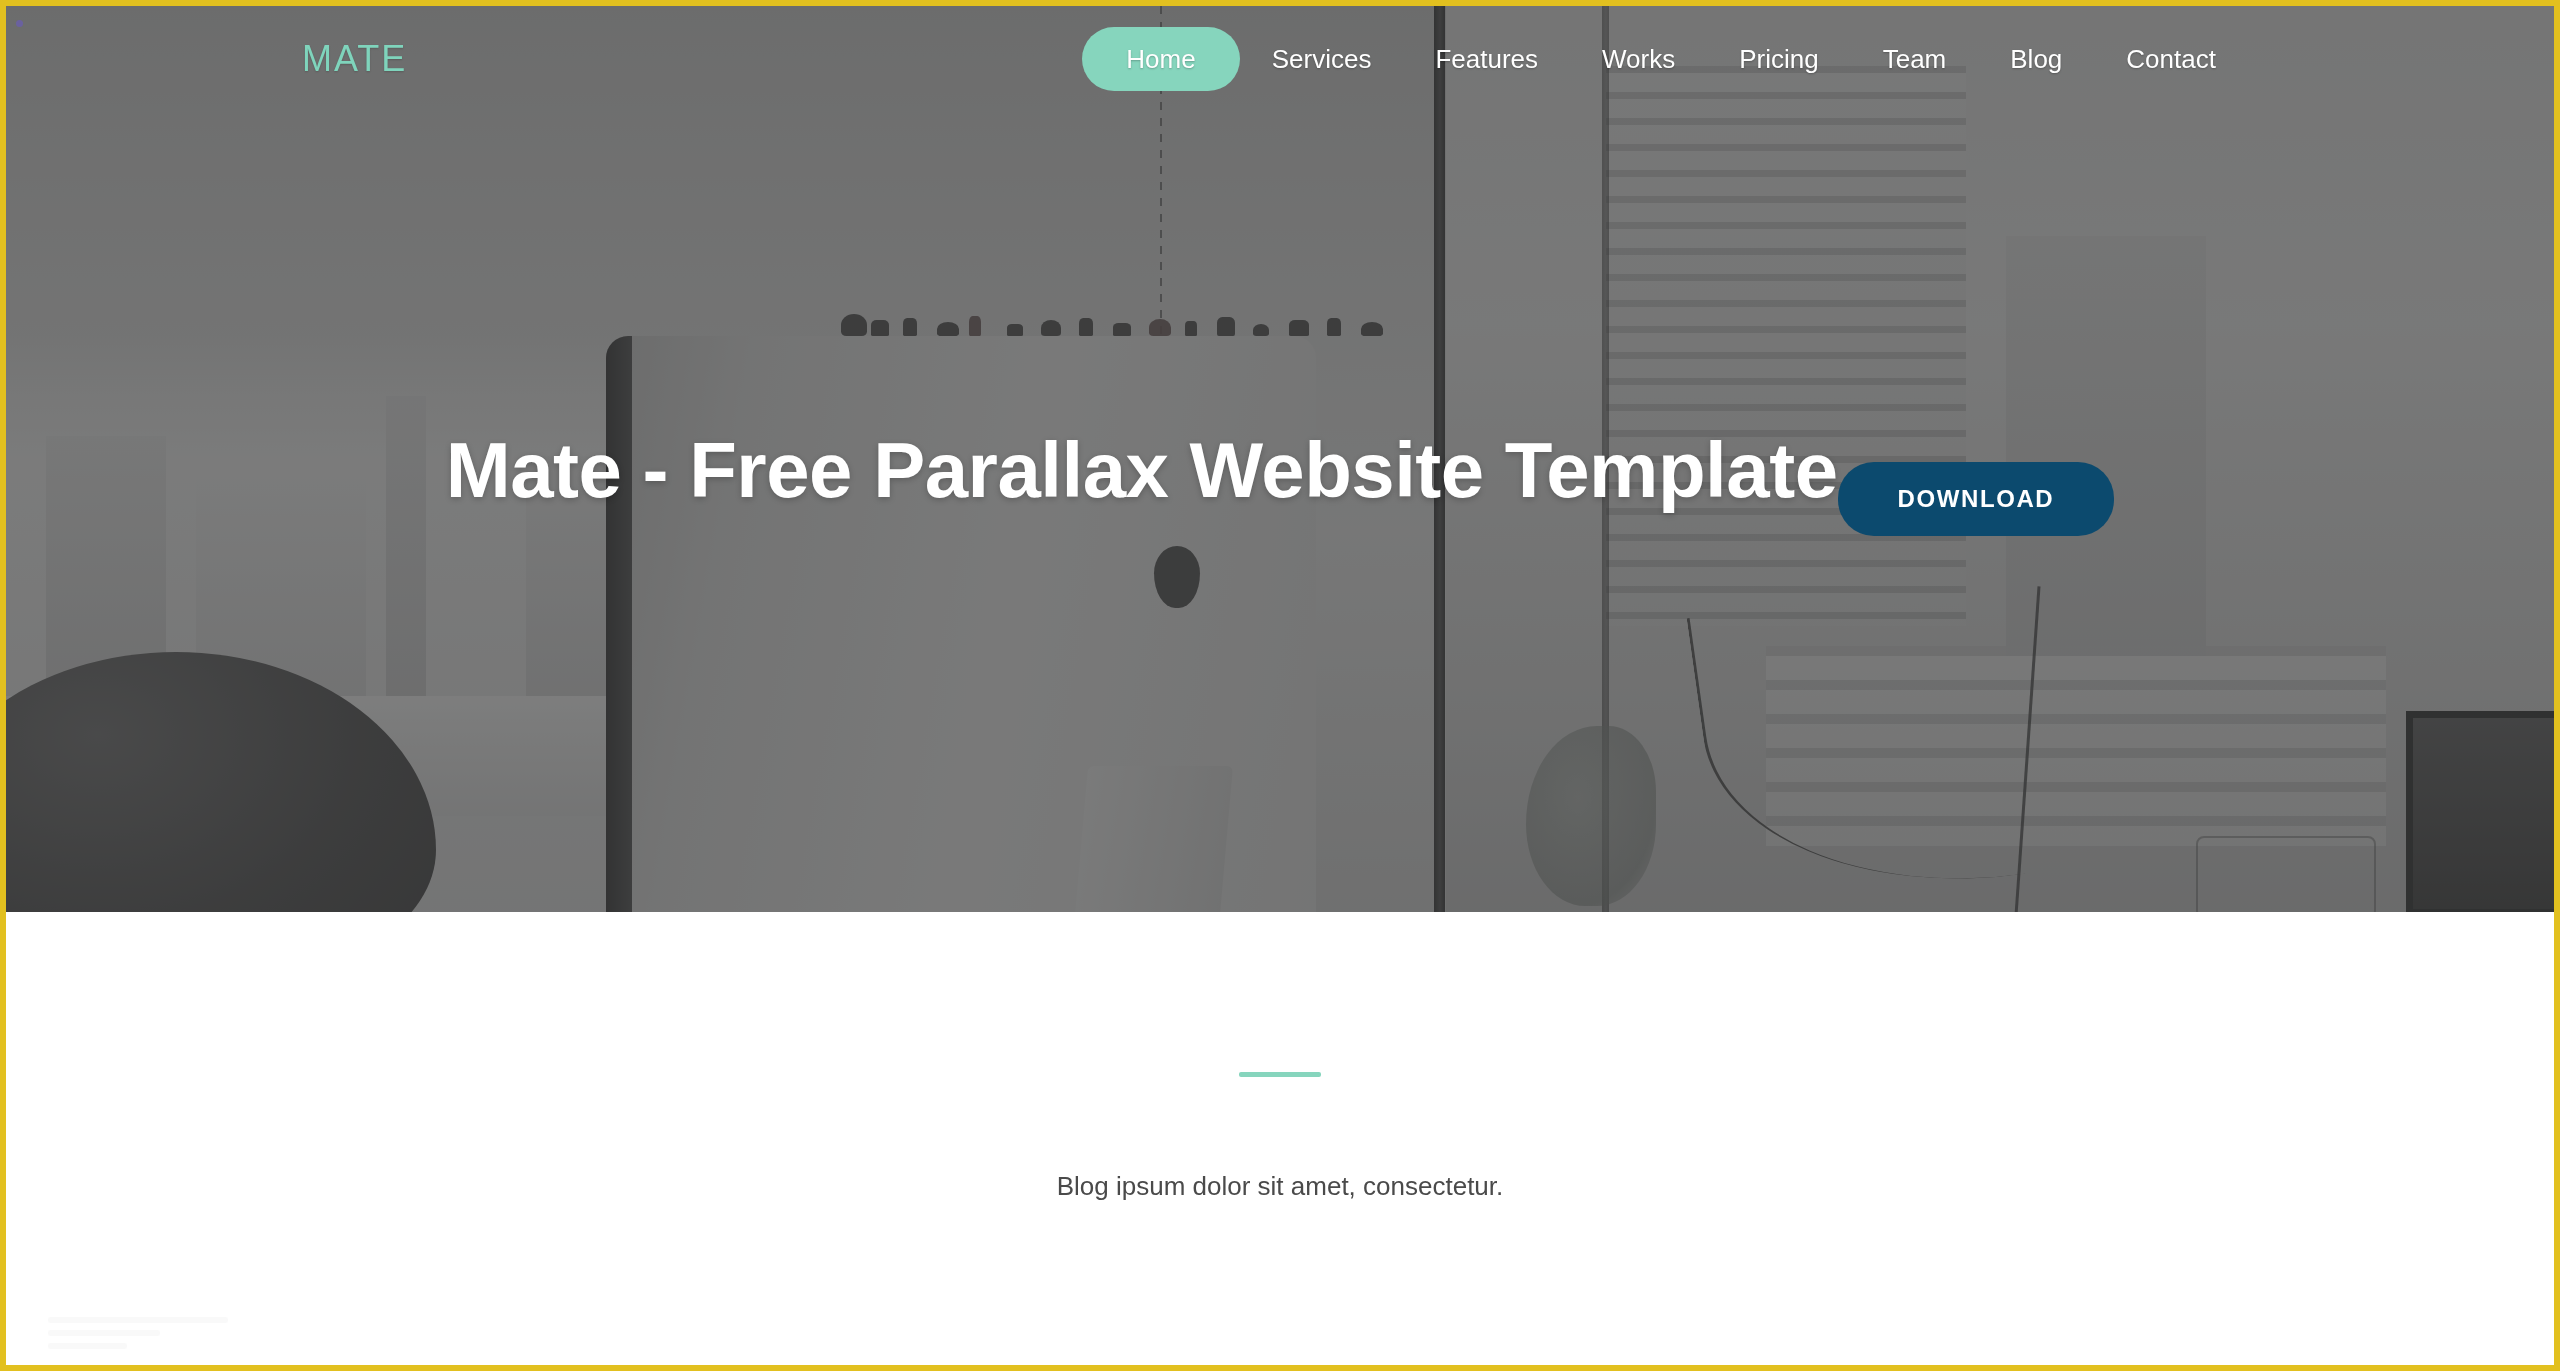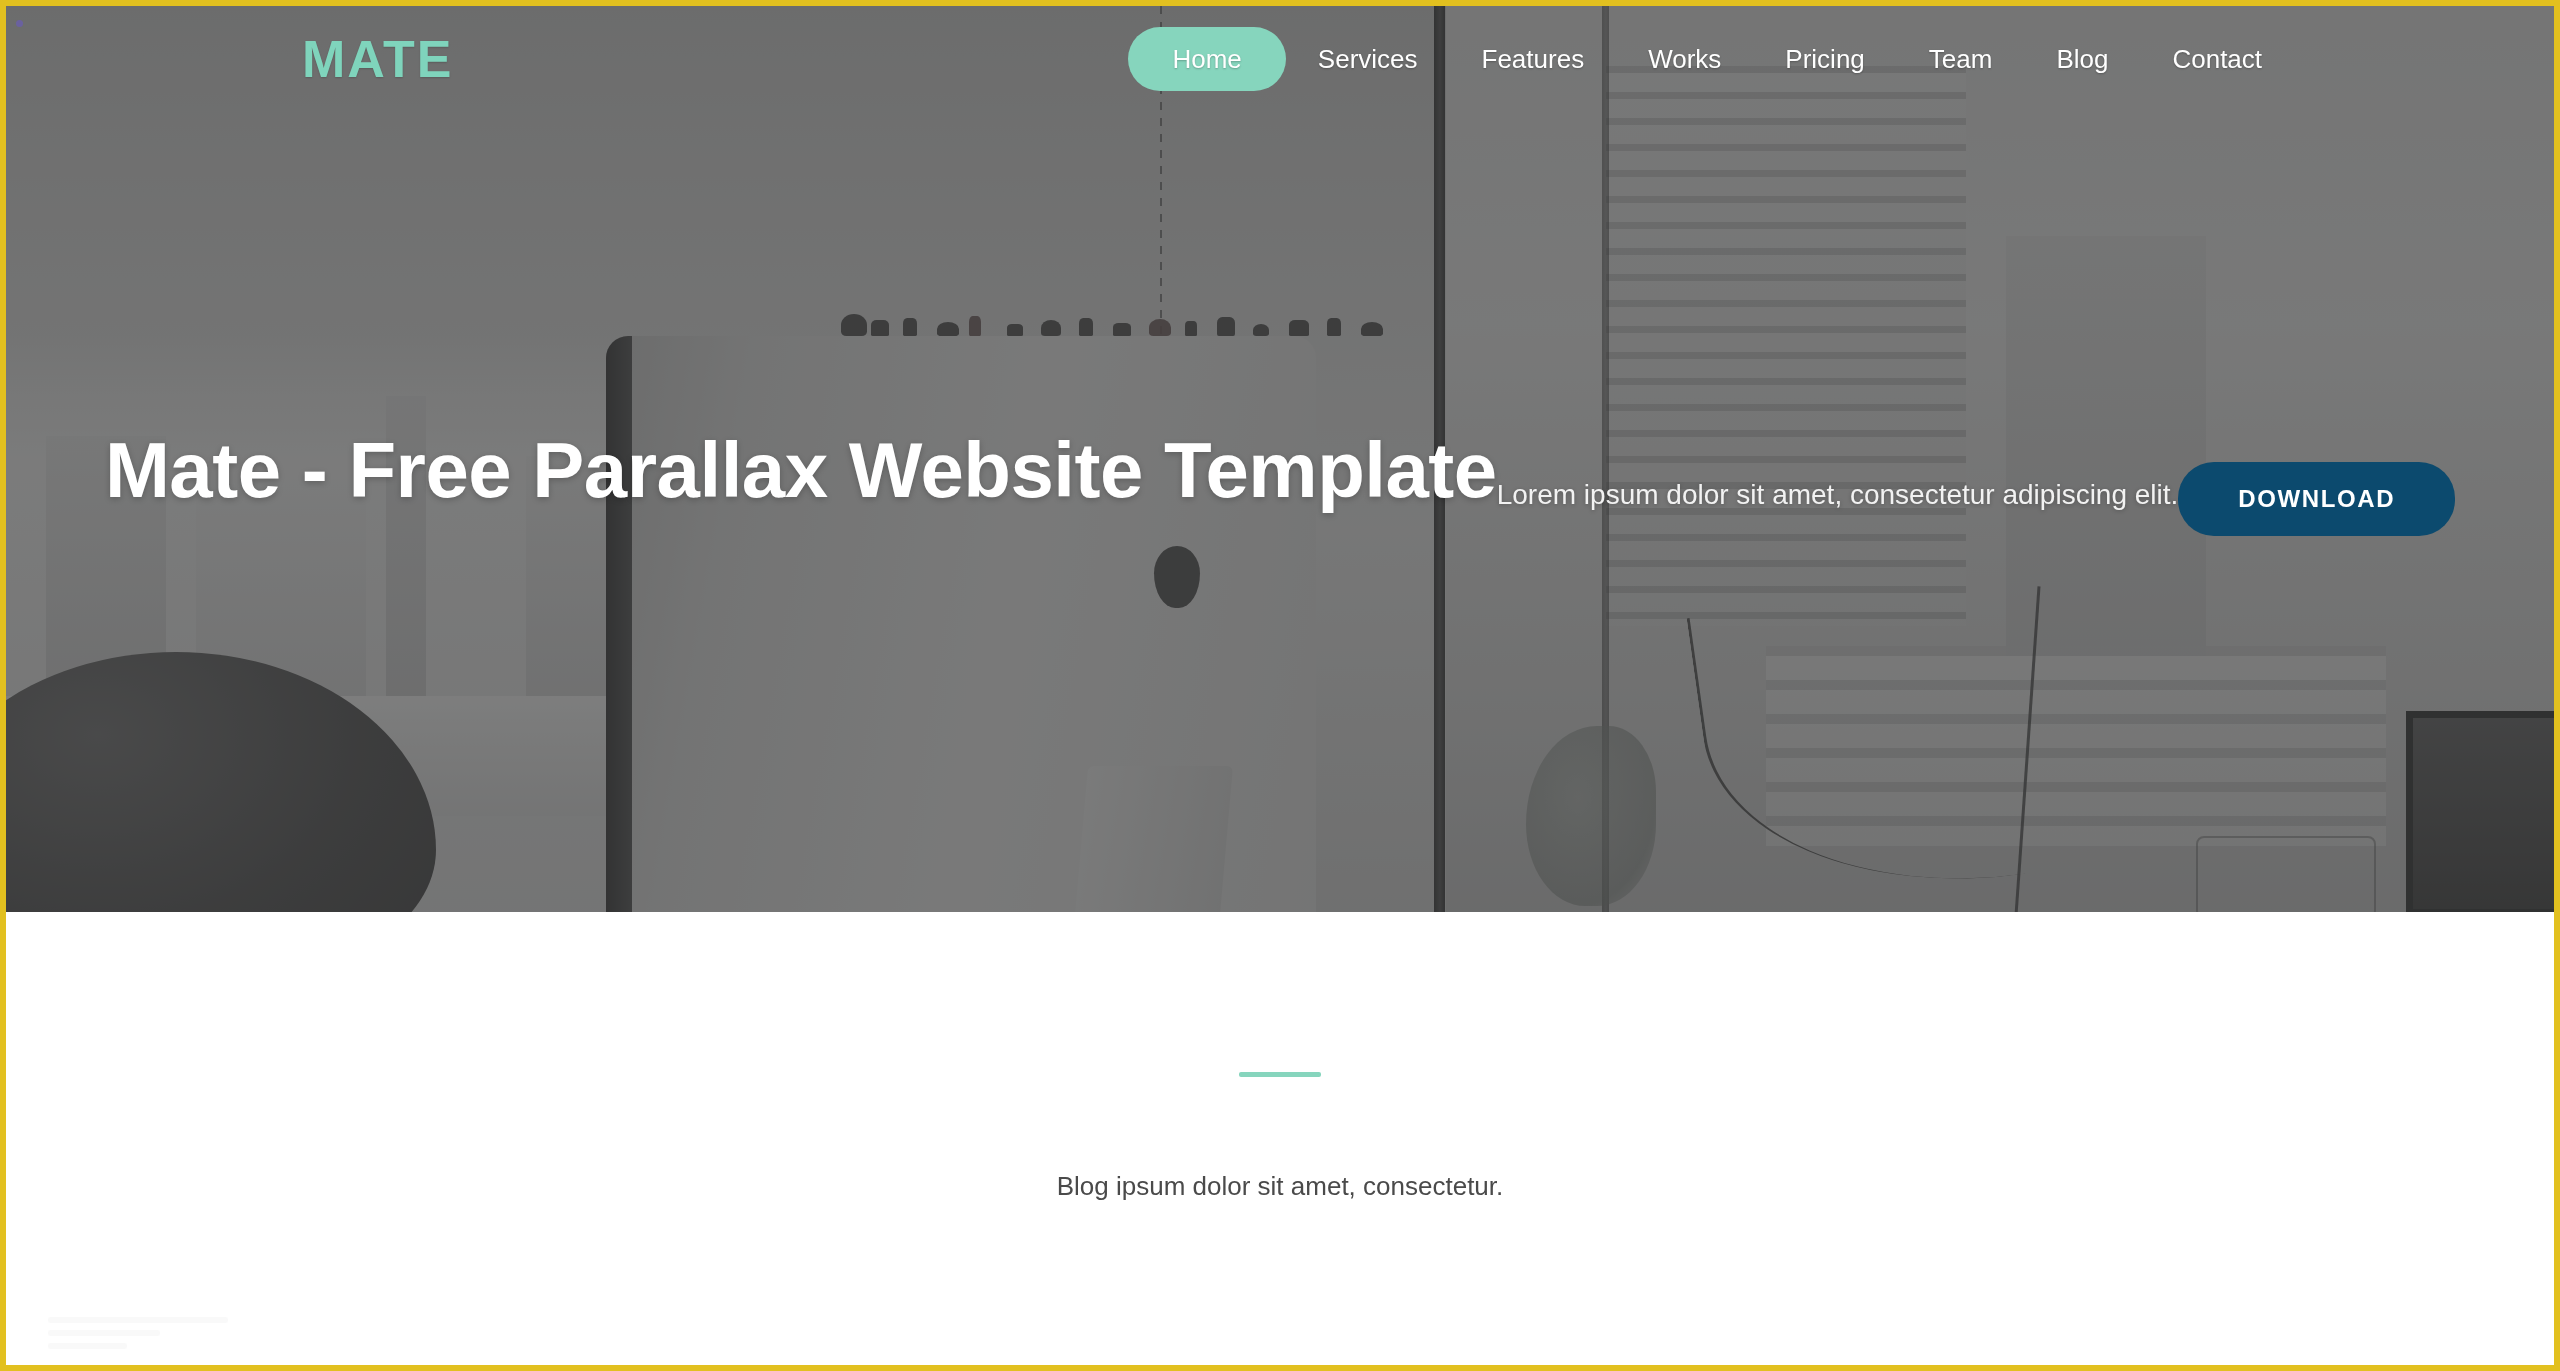--- a/index.html
+++ b/index.html
@@ -182,22 +182,22 @@
 
   
   .navbar{
     position:absolute; left:0; right:0; top:0; height:106px;
     display:flex; align-items:center;
     z-index:10;
   }
   .logo{
     margin-left:296px;
     color:#7fd4bc;
-    font-size:52px;
-    font-weight:bold;
+    font-size:36px;
+    font-weight:normal;
     letter-spacing:2px;
     line-height:1;
     text-shadow:0 1px 2px rgba(0,0,0,.18);
   }
   .nav-links{
     display:flex; align-items:flex-start;
     margin-left:675px;
     list-style:none;
   }
   .nav-link{
@@ -353,21 +353,20 @@
           <li class="nav-link">Works</li>
           <li class="nav-link">Pricing</li>
           <li class="nav-link">Team</li>
           <li class="nav-link">Blog</li>
           <li class="nav-link">Contact</li>
         </ul>
     </nav>
 
     <div class="hero-content">
       <h1 class="hero-title">Mate - Free Parallax Website Template</h1>
-      <p class="hero-sub">Lorem ipsum dolor sit amet, consectetur adipiscing elit.</p>
       <button class="btn-download">DOWNLOAD</button>
     </div>
   </section>
 
   <section class="services">
     <div class="title-underline"></div>
     <p class="section-text">
       <br>
       <span>Blog ipsum dolor sit amet, consectetur.</span>
     </p>

